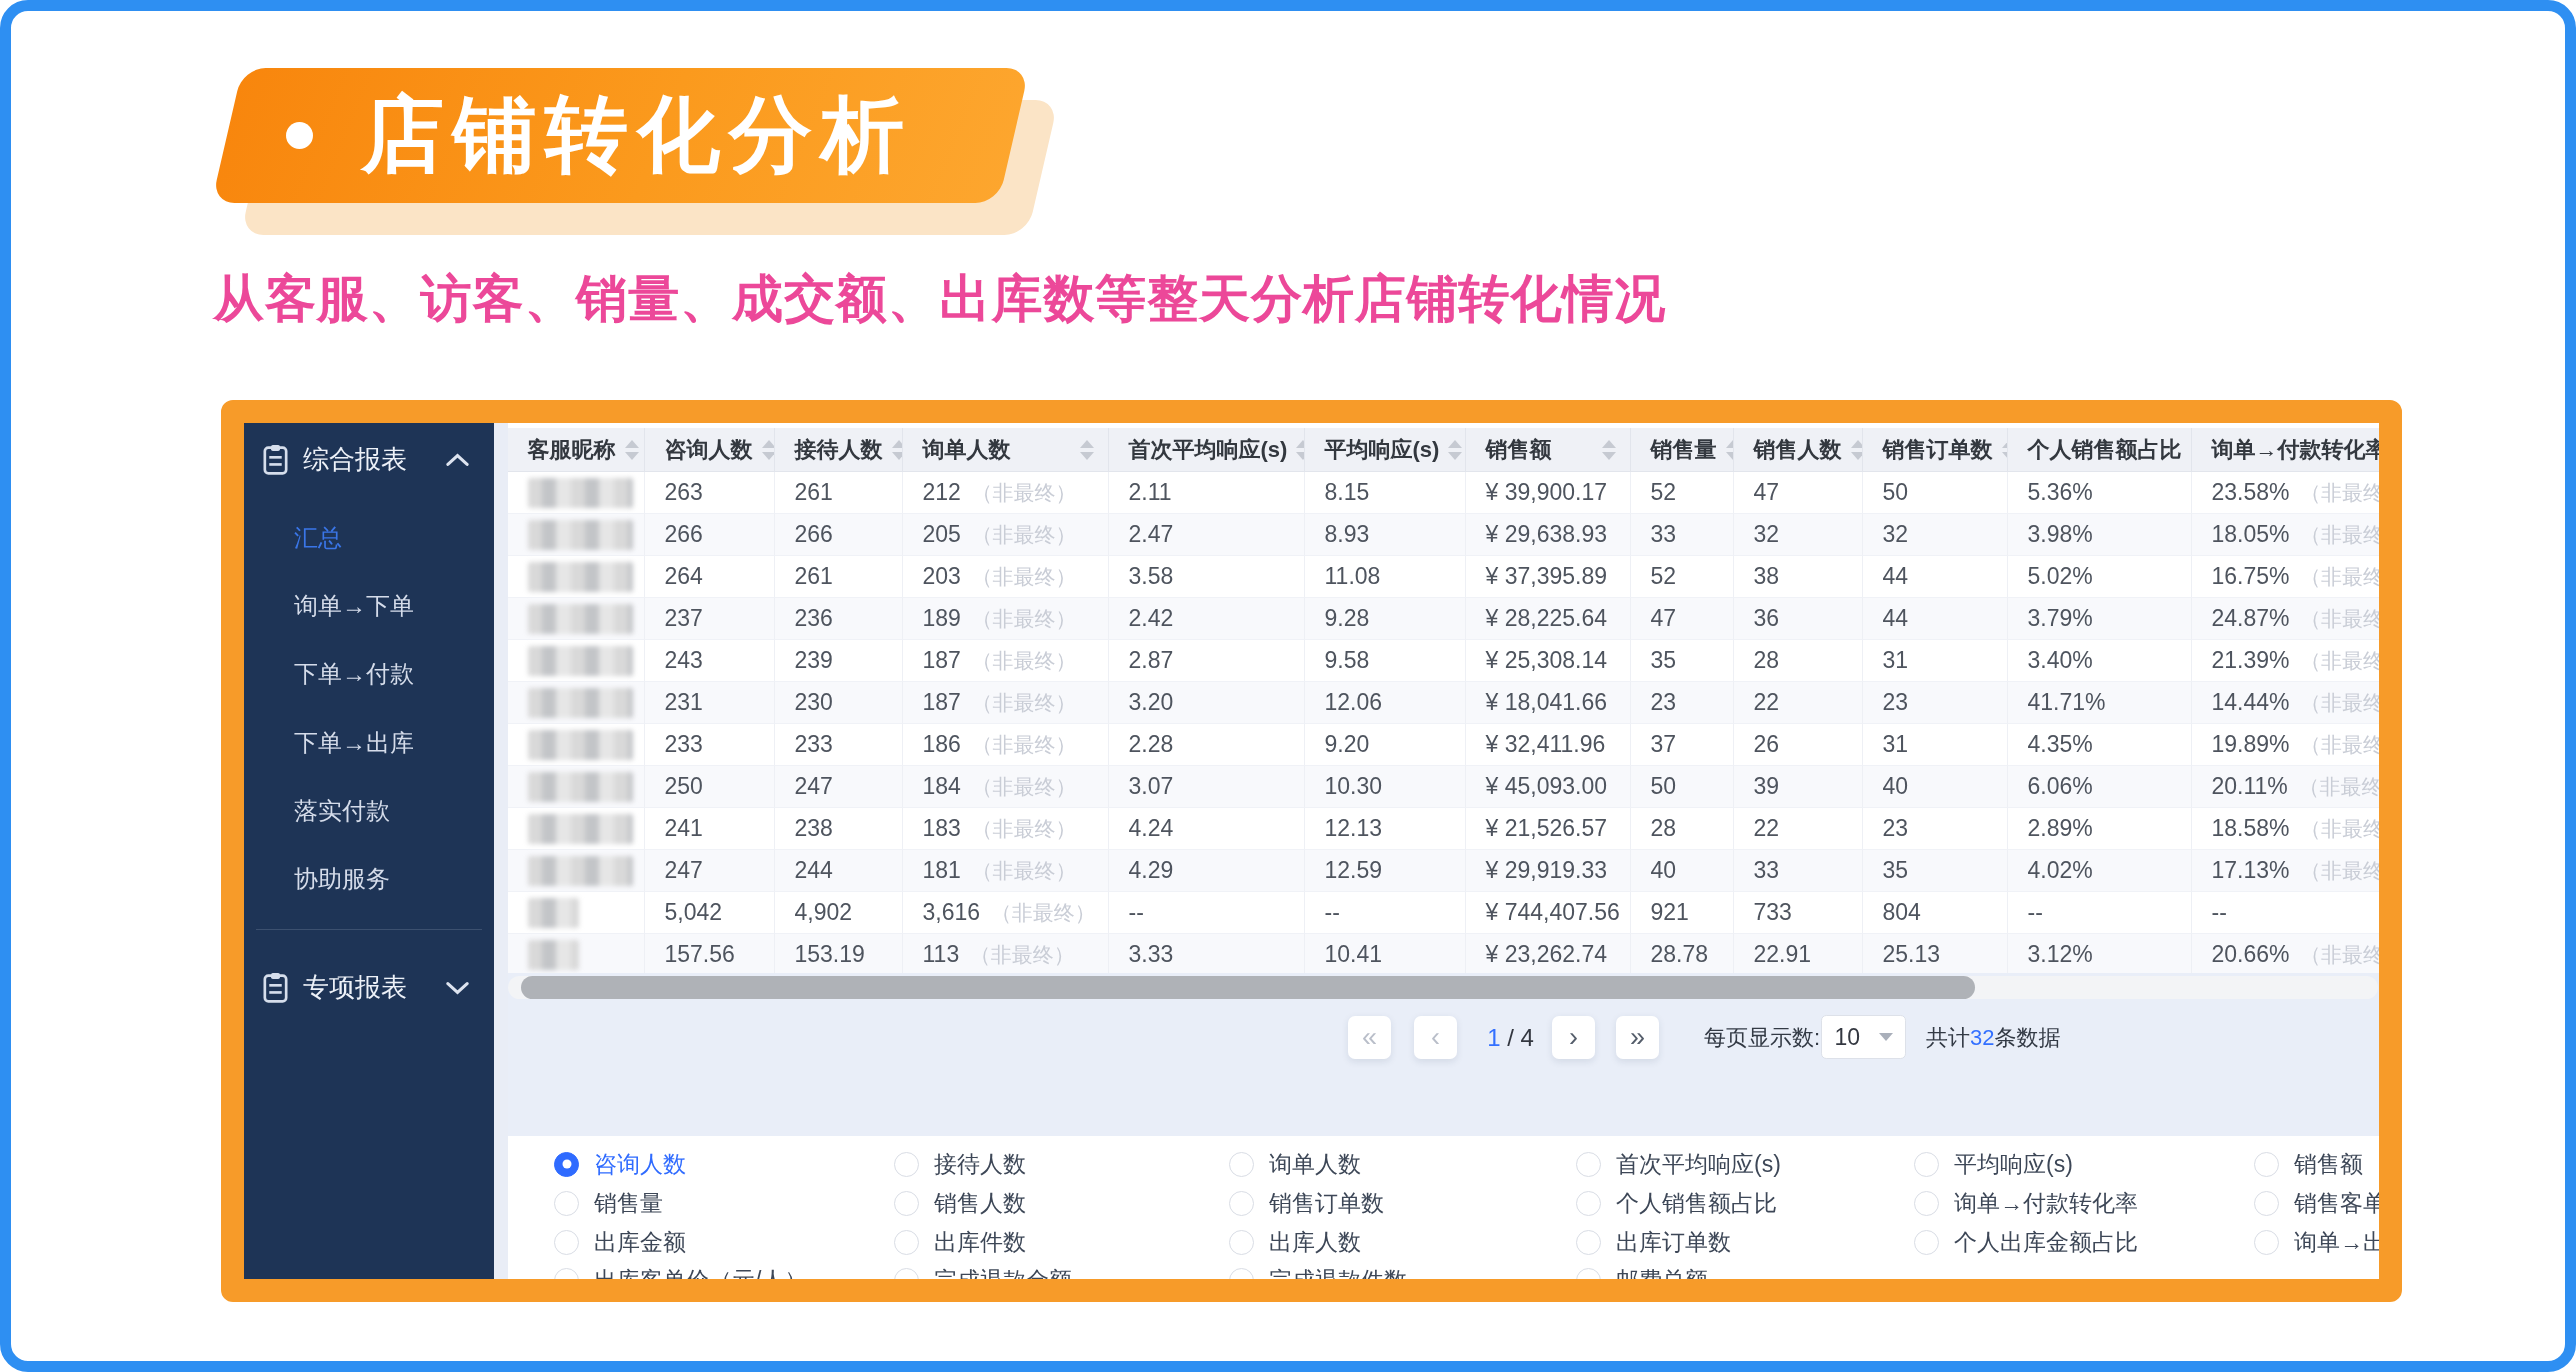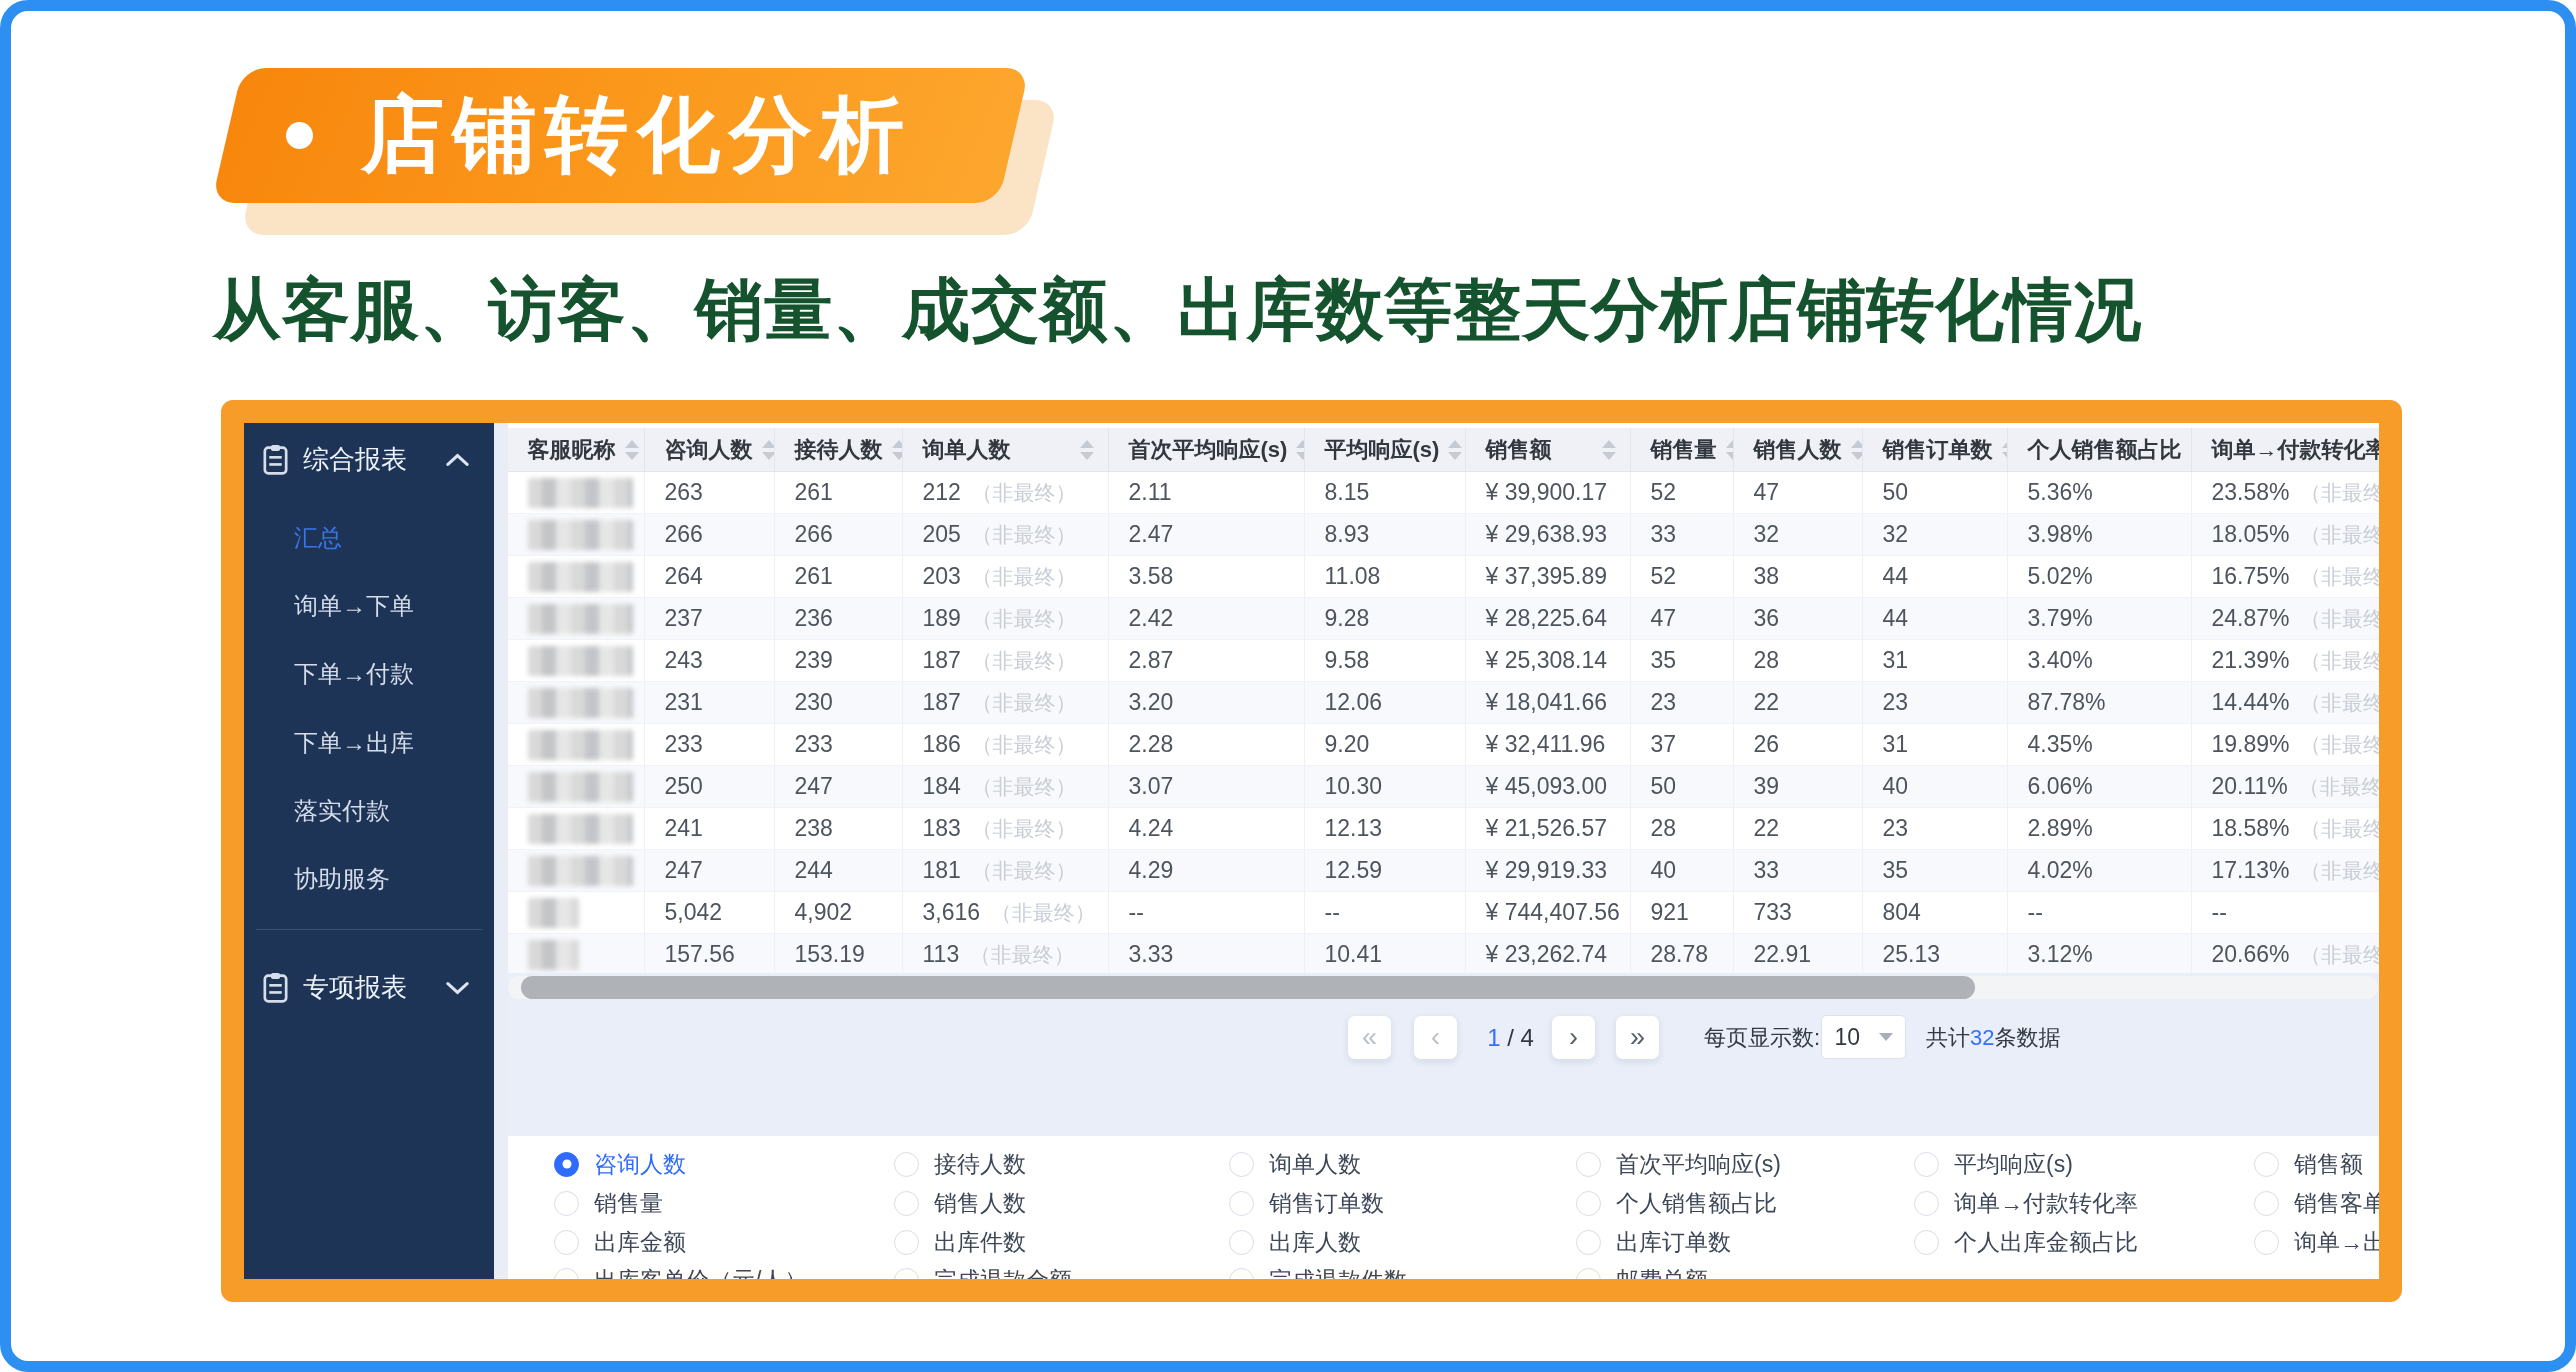--- a/index.html
+++ b/index.html
@@ -12,22 +12,22 @@
   .banner-shadow { position:absolute; left:245px; top:89px; width:787px; height:135px;
     background:#FBE4C6; border-radius:23px; transform:skewX(-13deg); }
   .banner { position:absolute; left:216px; top:57px; width:787px; height:135px; }
   .banner-bg { position:absolute; inset:0; transform:skewX(-13deg); border-radius:23px;
     background:linear-gradient(100deg,#F8860D 0%,#FB9A1D 55%,#FDA62E 100%); }
   .banner-inner { position:absolute; inset:0; display:flex; align-items:center; }
   .banner-dot { width:27px; height:27px; border-radius:50%; background:#fff; margin-left:59px; }
   .banner-title { flex:1; text-align:center; font-size:83px; font-weight:900; color:#fff;
     letter-spacing:9px; padding-right:53px; }
 
-  .subtitle { position:absolute; left:202px; top:254px; font-size:68px; font-weight:600;
-    color:#14532d; letter-spacing:0.9px; }
+  .subtitle { position:absolute; left:202px; top:254px; font-size:51px; font-weight:600;
+    color:#ec4899; letter-spacing:0.9px; }
 
   
   .dashboard { position:absolute; left:210px; top:389px; width:2181px; height:902px;
     border:23px solid #F79B29; border-radius:12px; background:#fff; overflow:hidden; }
 
   .sidebar { position:absolute; left:0; top:0; bottom:0; width:250px; background:#1E3456; }
   .side-gutter { position:absolute; left:250px; top:0; bottom:0; width:14px; background:#E9EDF6; }
   .side-row { position:absolute; left:0; right:0; height:41px; display:flex; align-items:center; }
   .side-row .s-icon { margin-left:18px; display:flex; }
   .side-row .s-lbl { margin-left:14px; font-size:26px; color:#EDF1F8; font-weight:500; }
@@ -469,21 +469,21 @@
               <div class="td" style="flex: 0 0 103px;">
                 <span>23</span>
               </div>
               <div class="td" style="flex: 0 0 129px;">
                 <span>22</span>
               </div>
               <div class="td" style="flex: 0 0 145px;">
                 <span>23</span>
               </div>
               <div class="td" style="flex: 0 0 184px;">
-                <span>87.78%</span>
+                <span>41.71%</span>
               </div>
               <div class="td" style="flex: 0 0 204px;">
                 <span>14.44%</span>
                 <span class="tag">（非最终）</span>
               </div>
             </div>
             <div class="t-row">
               <div class="td" style="flex: 0 0 137px;">
                 <div class="blur-name" style="width: 105px;"></div>
               </div>

